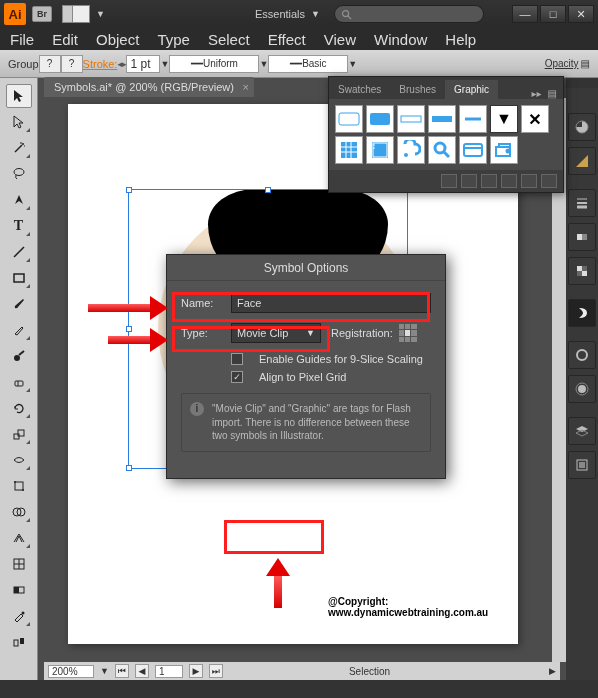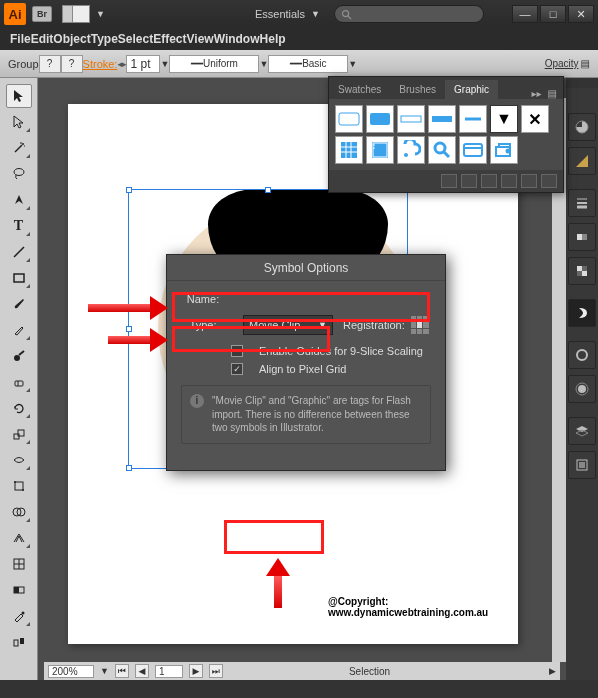--- a/index.html
+++ b/index.html
@@ -12,21 +12,21 @@
 .layout-icon .l { width: 40%; border-right: 1px solid #888; background: #ccc; }
 .layout-icon .r { flex: 1; background: #eee; }
 .layout-chev { color: #ccc; font-size: 9px; margin-right: 150px; }
 .workspace { color: #ccc; font-size: 11px; margin-right: 6px; }
 .ws-chev { color: #ccc; font-size: 9px; margin-right: 14px; }
 .search-box { width: 150px; height: 18px; background: #555; border: 1px solid #222; border-radius: 9px; display: flex; align-items: center; padding: 0 6px; }
 .search-box svg { opacity: .7; }
 .win-ctrls { margin-left: auto; display: flex; }
 .win-btn { width: 26px; height: 18px; background: linear-gradient(#555,#333); border: 1px solid #222; margin-left: 2px; display: flex; align-items: center; justify-content: center; color: #ddd; font-size: 11px; }
 
-.menubar { height: 22px; background: #2b2b2b; display: flex; align-items: center; padding: 0 10px; gap: 0; color: #ddd; font-size: 12px; font-weight: bold; }
+.menubar { height: 22px; background: #2b2b2b; display: flex; align-items: center; padding: 0 10px; gap: 18px; color: #ddd; font-size: 15px; }
 
 .optbar { height: 28px; background: linear-gradient(#d8d8d8,#bcbcbc); border-bottom: 1px solid #888; display: flex; align-items: center; padding: 0 8px; font-size: 11px; color: #333; }
 .opt-label { color: #333; }
 .opt-drop { width: 22px; height: 18px; background: #eee; border: 1px solid #999; display: flex; align-items: center; justify-content: center; font-size: 10px; }
 .opt-stroke { color: #e87400; text-decoration: underline; }
 .opt-input { width: 34px; height: 18px; background: #fff; border: 1px solid #999; font-size: 12px; padding: 0 3px; display: flex; align-items: center; }
 .opt-uniform { width: 90px; height: 18px; background: #fff; border: 1px solid #999; display: flex; align-items: center; justify-content: center; font-size: 10px; }
 .opt-basic { width: 80px; height: 18px; background: #fff; border: 1px solid #999; display: flex; align-items: center; justify-content: center; font-size: 10px; position: relative; }
 .opt-opacity { text-decoration: underline; font-size: 10px; margin-left: auto; }
 
@@ -71,21 +71,21 @@
 .sym-grid { padding: 6px; display: grid; grid-template-columns: repeat(7, 28px); gap: 3px; }
 .sym-cell { width: 28px; height: 28px; background: #fff; border: 1px solid #999; display: flex; align-items: center; justify-content: center; }
 .sym-foot { height: 22px; background: #3d3d3d; display: flex; align-items: center; justify-content: flex-end; gap: 4px; padding: 0 6px; }
 .sym-foot .fi { width: 16px; height: 14px; border: 1px solid #666; background: #484848; }
 
 
 .dialog { position: absolute; left: 166px; top: 254px; width: 280px; background: #535353; border: 1px solid #2a2a2a; box-shadow: 3px 3px 14px rgba(0,0,0,.6); color: #ddd; font-size: 11px; }
 .dlg-title { height: 26px; display: flex; align-items: center; justify-content: center; font-size: 12px; color: #ddd; border-bottom: 1px solid #444; }
 .dlg-body { padding: 12px 14px 14px 14px; }
 .dlg-row { display: flex; align-items: center; margin-bottom: 10px; }
-.dlg-label { width: 44px; text-align: center; margin-right: 18px; }
+.dlg-label { width: 44px; text-align: left; margin-right: 6px; }
 .dlg-input { flex: 1; height: 20px; background: #3c3c3c; border: 1px solid #222; color: #ddd; padding: 0 5px; font-size: 11px; }
 .dlg-select { width: 90px; height: 20px; background: #3c3c3c; border: 1px solid #222; color: #ddd; display: flex; align-items: center; padding: 0 5px; font-size: 11px; position: relative; }
 .dlg-select .chev { margin-left: auto; font-size: 9px; }
 .dlg-reg { margin-left: 10px; display: flex; align-items: center; gap: 6px; }
 .reg-grid { width: 18px; height: 18px; display: grid; grid-template-columns: repeat(3,1fr); grid-template-rows: repeat(3,1fr); gap: 1px; }
 .reg-grid div { background: #888; }
 .reg-grid .c { background: #ddd; }
 .dlg-check { display: flex; align-items: center; gap: 16px; margin: 6px 0 4px 50px; font-size: 11px; }
 .cb { width: 12px; height: 12px; border: 1px solid #999; background: #3c3c3c; display: flex; align-items: center; justify-content: center; font-size: 9px; color: #ddd; }
 .dlg-info { margin: 10px 0 12px 0; padding: 8px; border: 1px solid #444; border-radius: 2px; display: flex; gap: 8px; font-size: 10px; color: #bbb; line-height: 1.35; }
@@ -297,20 +297,24 @@
       </div>
     <div class="tool">
         <svg width="14" height="14">
           <rect x="2" y="5" width="4" height="6" fill="none" stroke="#222"></rect>
           <rect x="8" y="3" width="4" height="6" fill="#222"></rect>
         </svg>
       </div>
   </div>
 
   <div class="doc-area">
+    <div class="doc-tab">
+      <span>Symbols.ai* @ 200% (RGB/Preview)</span>
+      <span class="x">×</span>
+    </div>
     <div class="canvas-wrap">
       <div class="artboard">
         <div class="face-circle"></div>
         <div class="eye"></div>
         <div class="hair"></div>
         <div class="selection-box">
           <div class="sel-handle sh-tl"></div>
             <div class="sel-handle sh-tm"></div>
             <div class="sel-handle sh-tr"></div>
           <div class="sel-handle sh-lm"></div>
@@ -502,20 +506,21 @@
     <div class="fi"></div>
     <div class="fi"></div>
   </div>
 </div>
 
 <div class="dialog">
   <div class="dlg-title">Symbol Options</div>
   <div class="dlg-body">
     <div class="dlg-row">
       <span class="dlg-label">Name:</span>
+      <input class="dlg-input" value="Face" style="">
     </div>
     <div class="dlg-row">
       <span class="dlg-label">Type:</span>
       <div class="dlg-select">
           <span>Movie Clip</span>
           <span class="chev">▼</span>
         </div>
       <div class="dlg-reg">
         <span>Registration:</span>
         <div class="reg-grid">

